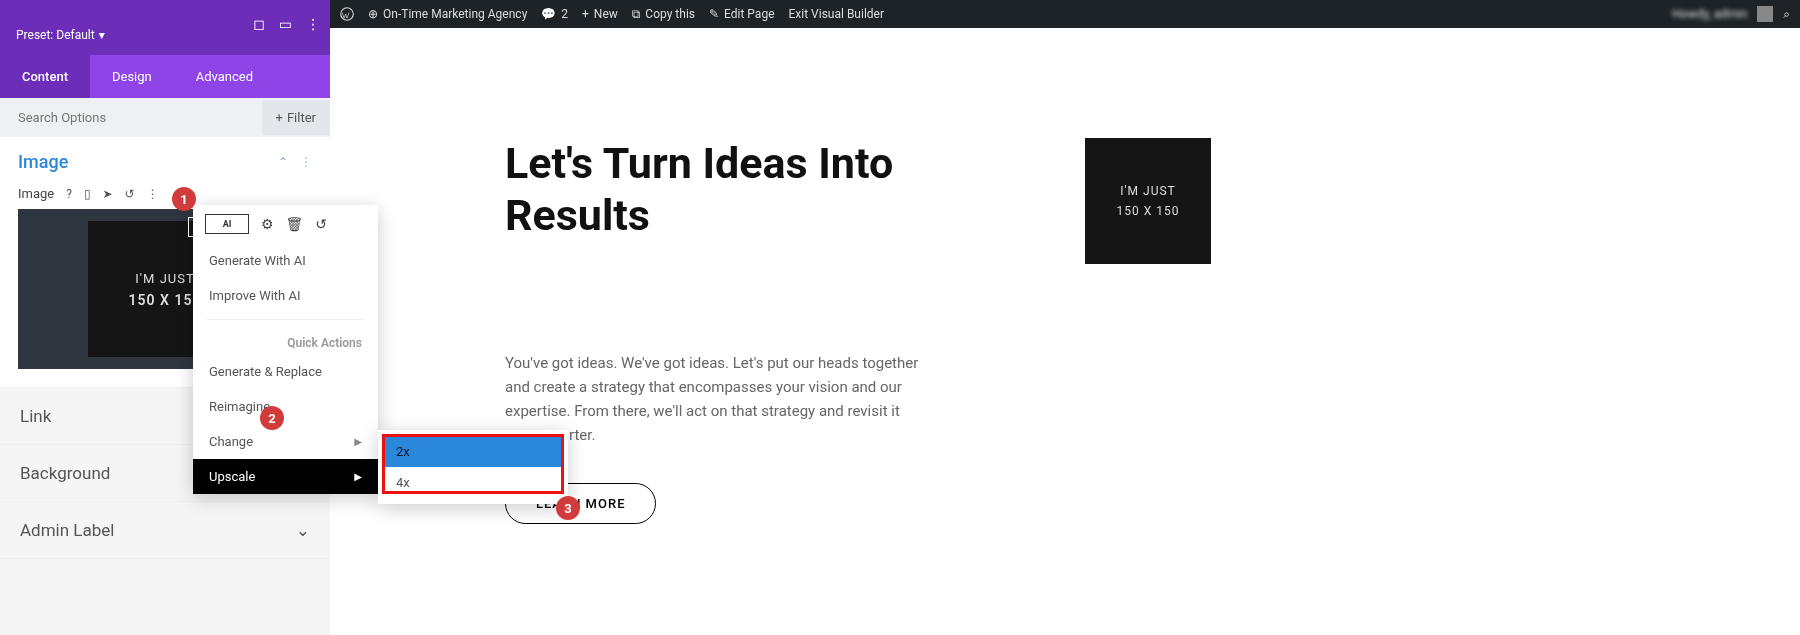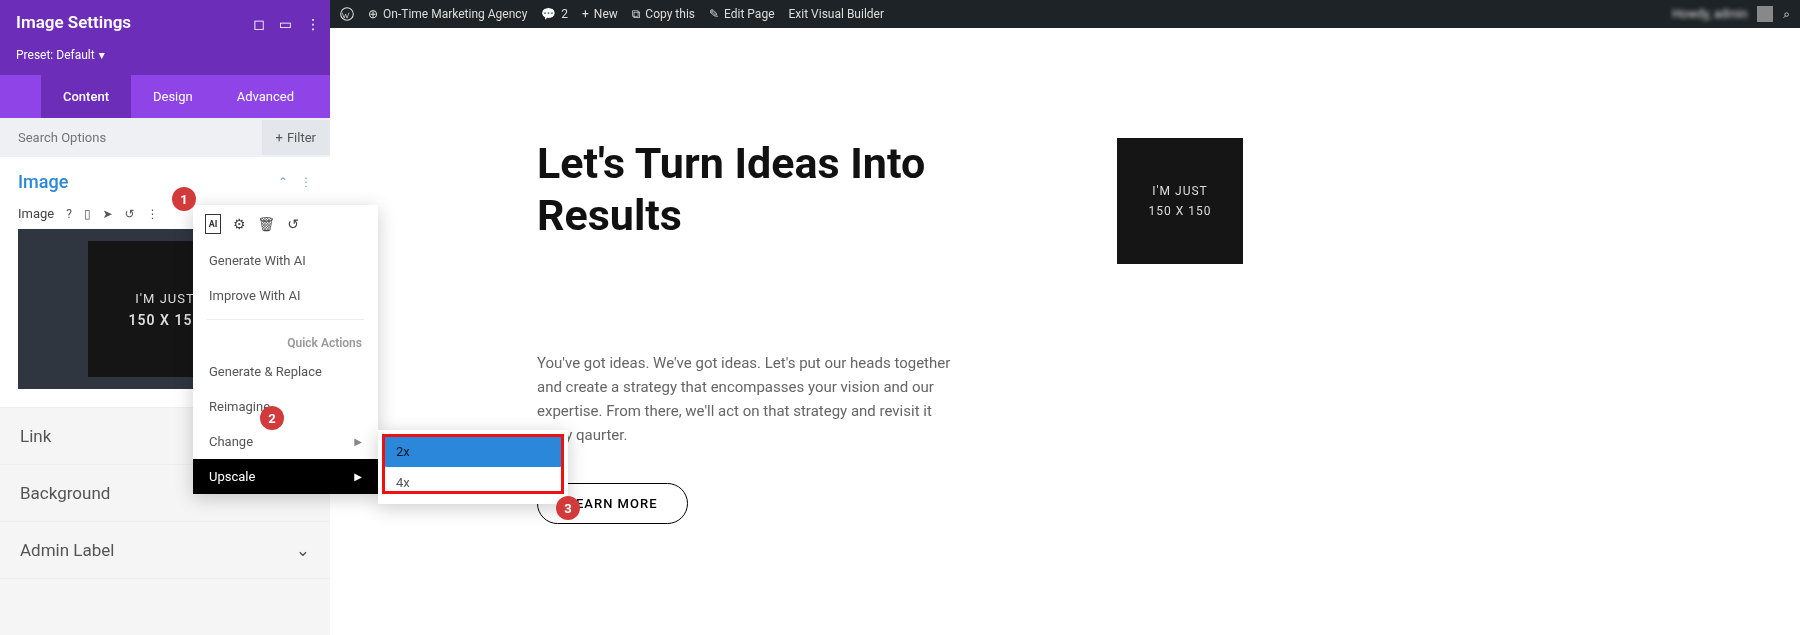--- a/index.html
+++ b/index.html
@@ -4,42 +4,42 @@
 <style>
 * { margin: 0; padding: 0; box-sizing: border-box; font-family: -apple-system, BlinkMacSystemFont, "Segoe UI", Roboto, sans-serif; }
 body { width: 1800px; height: 635px; overflow: hidden; background: #fff; position: relative; }
 
 .sidebar { position: absolute; left: 0; top: 0; width: 330px; height: 635px; background: #f5f5f5; }
 .hdr { background: #6c2eb9; color: #fff; padding: 12px 16px; position: relative; }
 .hdr-title { font-size: 17px; font-weight: 600; }
 .hdr-sub { font-size: 12px; margin-top: 16px; display: inline-flex; align-items: center; gap: 4px; }
 .hdr-icons { position: absolute; right: 10px; top: 16px; display: flex; gap: 14px; color: #fff; font-size: 14px; }
 
-.tabs { display: flex; background: #8e44e6; padding-left: 41px; }
+.tabs { display: flex; background: #8e44e6; }
 .tab { padding: 14px 22px; font-size: 13px; color: #fff; cursor: pointer; }
 .tab.active { background: #6c2eb9; font-weight: 500; }
 
 .search-row { display: flex; align-items: center; background: #eef0f4; padding: 0; }
 .search-in { flex: 1; border: none; background: transparent; padding: 12px 18px; font-size: 13px; color: #15803d; outline: none; }
 .filter-btn { padding: 10px 14px; font-size: 13px; color: #555; background: #e3e6eb; cursor: pointer; display: flex; align-items: center; gap: 4px; }
 
 .section { background: #fff; border-bottom: 1px solid #eee; }
 .section-head { display: flex; align-items: center; justify-content: space-between; padding: 14px 18px; }
 .section-title { color: #2b87da; font-size: 18px; font-weight: 500; }
 .section-head-icons { display: flex; align-items: center; gap: 12px; color: #7aa6d6; font-size: 12px; }
 
 .field-label-row { display: flex; align-items: center; gap: 12px; padding: 0 18px 8px; font-size: 13px; color: #444; }
 .mini-icon { color: #555; font-size: 12px; }
 
 .img-well { margin: 0 18px 18px; height: 160px; background: #2f3640; position: relative; display: flex; align-items: center; justify-content: center; }
 .img-thumb { width: 155px; height: 136px; background: #151515; color: #ddd; display: flex; flex-direction: column; align-items: center; justify-content: center; font-size: 13px; letter-spacing: 1px; gap: 6px; }
 .img-thumb .line2 { font-size: 14px; font-weight: 600; }
 
 .img-toolbar { position: absolute; right: 8px; top: 8px; display: flex; gap: 10px; color: #ddd; font-size: 14px; align-items: center; }
-.ai-box { width: 16px; height: 20px; border: 1px solid #fff; display: flex; align-items: center; justify-content: center; font-size: 9px; font-weight: 700; color: #fff; }
+.ai-box { width: 44px; height: 20px; border: 1px solid #fff; display: flex; align-items: center; justify-content: center; font-size: 9px; font-weight: 700; color: #fff; }
 .ai-outline { position: absolute; border: 2px solid #e11; border-radius: 2px; }
 
 .accordion-item { padding: 18px 20px; font-size: 17px; color: #555; display: flex; justify-content: space-between; align-items: center; border-bottom: 1px solid #eee; background: #f5f5f5; }
 
 .badge { position: absolute; width: 24px; height: 24px; border-radius: 50%; background: #d23b3b; color: #fff; font-weight: 700; font-size: 13px; display: flex; align-items: center; justify-content: center; z-index: 50; }
 
 .dropdown { position: absolute; left: 193px; top: 205px; width: 185px; background: #fff; box-shadow: 0 4px 18px rgba(0,0,0,.2); z-index: 40; padding-bottom: 0; }
 .dd-toolbar { height: 38px; display: flex; align-items: center; gap: 12px; padding: 0 12px; font-size: 14px; color: #444; }
 .dd-item { padding: 10px 16px; font-size: 13px; color: #555; cursor: pointer; display: flex; justify-content: space-between; align-items: center; }
 .dd-divider { height: 1px; background: #eee; margin: 6px 14px; }
@@ -53,35 +53,34 @@
 .sub-item { padding: 8px 12px; font-size: 13px; color: #555; cursor: pointer; border-radius: 2px; }
 .sub-item.active { background: #2b87da; color: #0f172a; }
 
 .wp-bar { position: absolute; left: 330px; top: 0; right: 0; height: 28px; background: #1d2327; color: #ddd; display: flex; align-items: center; padding: 0 10px; font-size: 12px; gap: 14px; }
 .wp-item { display: flex; align-items: center; gap: 5px; cursor: pointer; color: #ddd; }
 .wp-right { margin-left: auto; display: flex; align-items: center; gap: 10px; }
 .wp-right .blur { filter: blur(2px); }
 .avatar-sq { width: 16px; height: 16px; background: #888; }
 
 .content { position: absolute; left: 330px; top: 28px; right: 0; bottom: 0; background: #fff; padding: 110px 80px 0 175px; }
-.hero-row { display: flex; gap: 80px; align-items: flex-start; margin-left: 32px; }
+.hero-row { display: flex; gap: 80px; align-items: flex-start; }
 .hero-text { max-width: 440px; }
 .hero-h1 { font-size: 43px; font-weight: 700; line-height: 1.2; color: #111; }
 .hero-p { margin-top: 110px; font-size: 15px; color: #666; line-height: 1.6; max-width: 420px; }
 .hero-btn { margin-top: 36px; display: inline-block; border: 1.5px solid #000; border-radius: 999px; padding: 12px 30px; font-size: 13px; letter-spacing: 1px; color: #000; font-weight: 500; }
 .hero-img { width: 126px; height: 126px; background: #151515; color: #ddd; display: flex; flex-direction: column; align-items: center; justify-content: center; font-size: 12px; letter-spacing: 1px; gap: 6px; margin-left: 60px; }
 
 svg { width: 14px; height: 14px; }
 </style>
 </head>
 <body>
 
 <div class="sidebar">
   <div class="hdr">
-    <div class="hdr-title">Image Settings</div>
     <div class="hdr-sub">
       <span>Preset: Default</span>
       <span>▾</span>
     </div>
     <div class="hdr-icons">
       <span>◻</span>
       <span>▭</span>
       <span>⋮</span>
     </div>
   </div>

